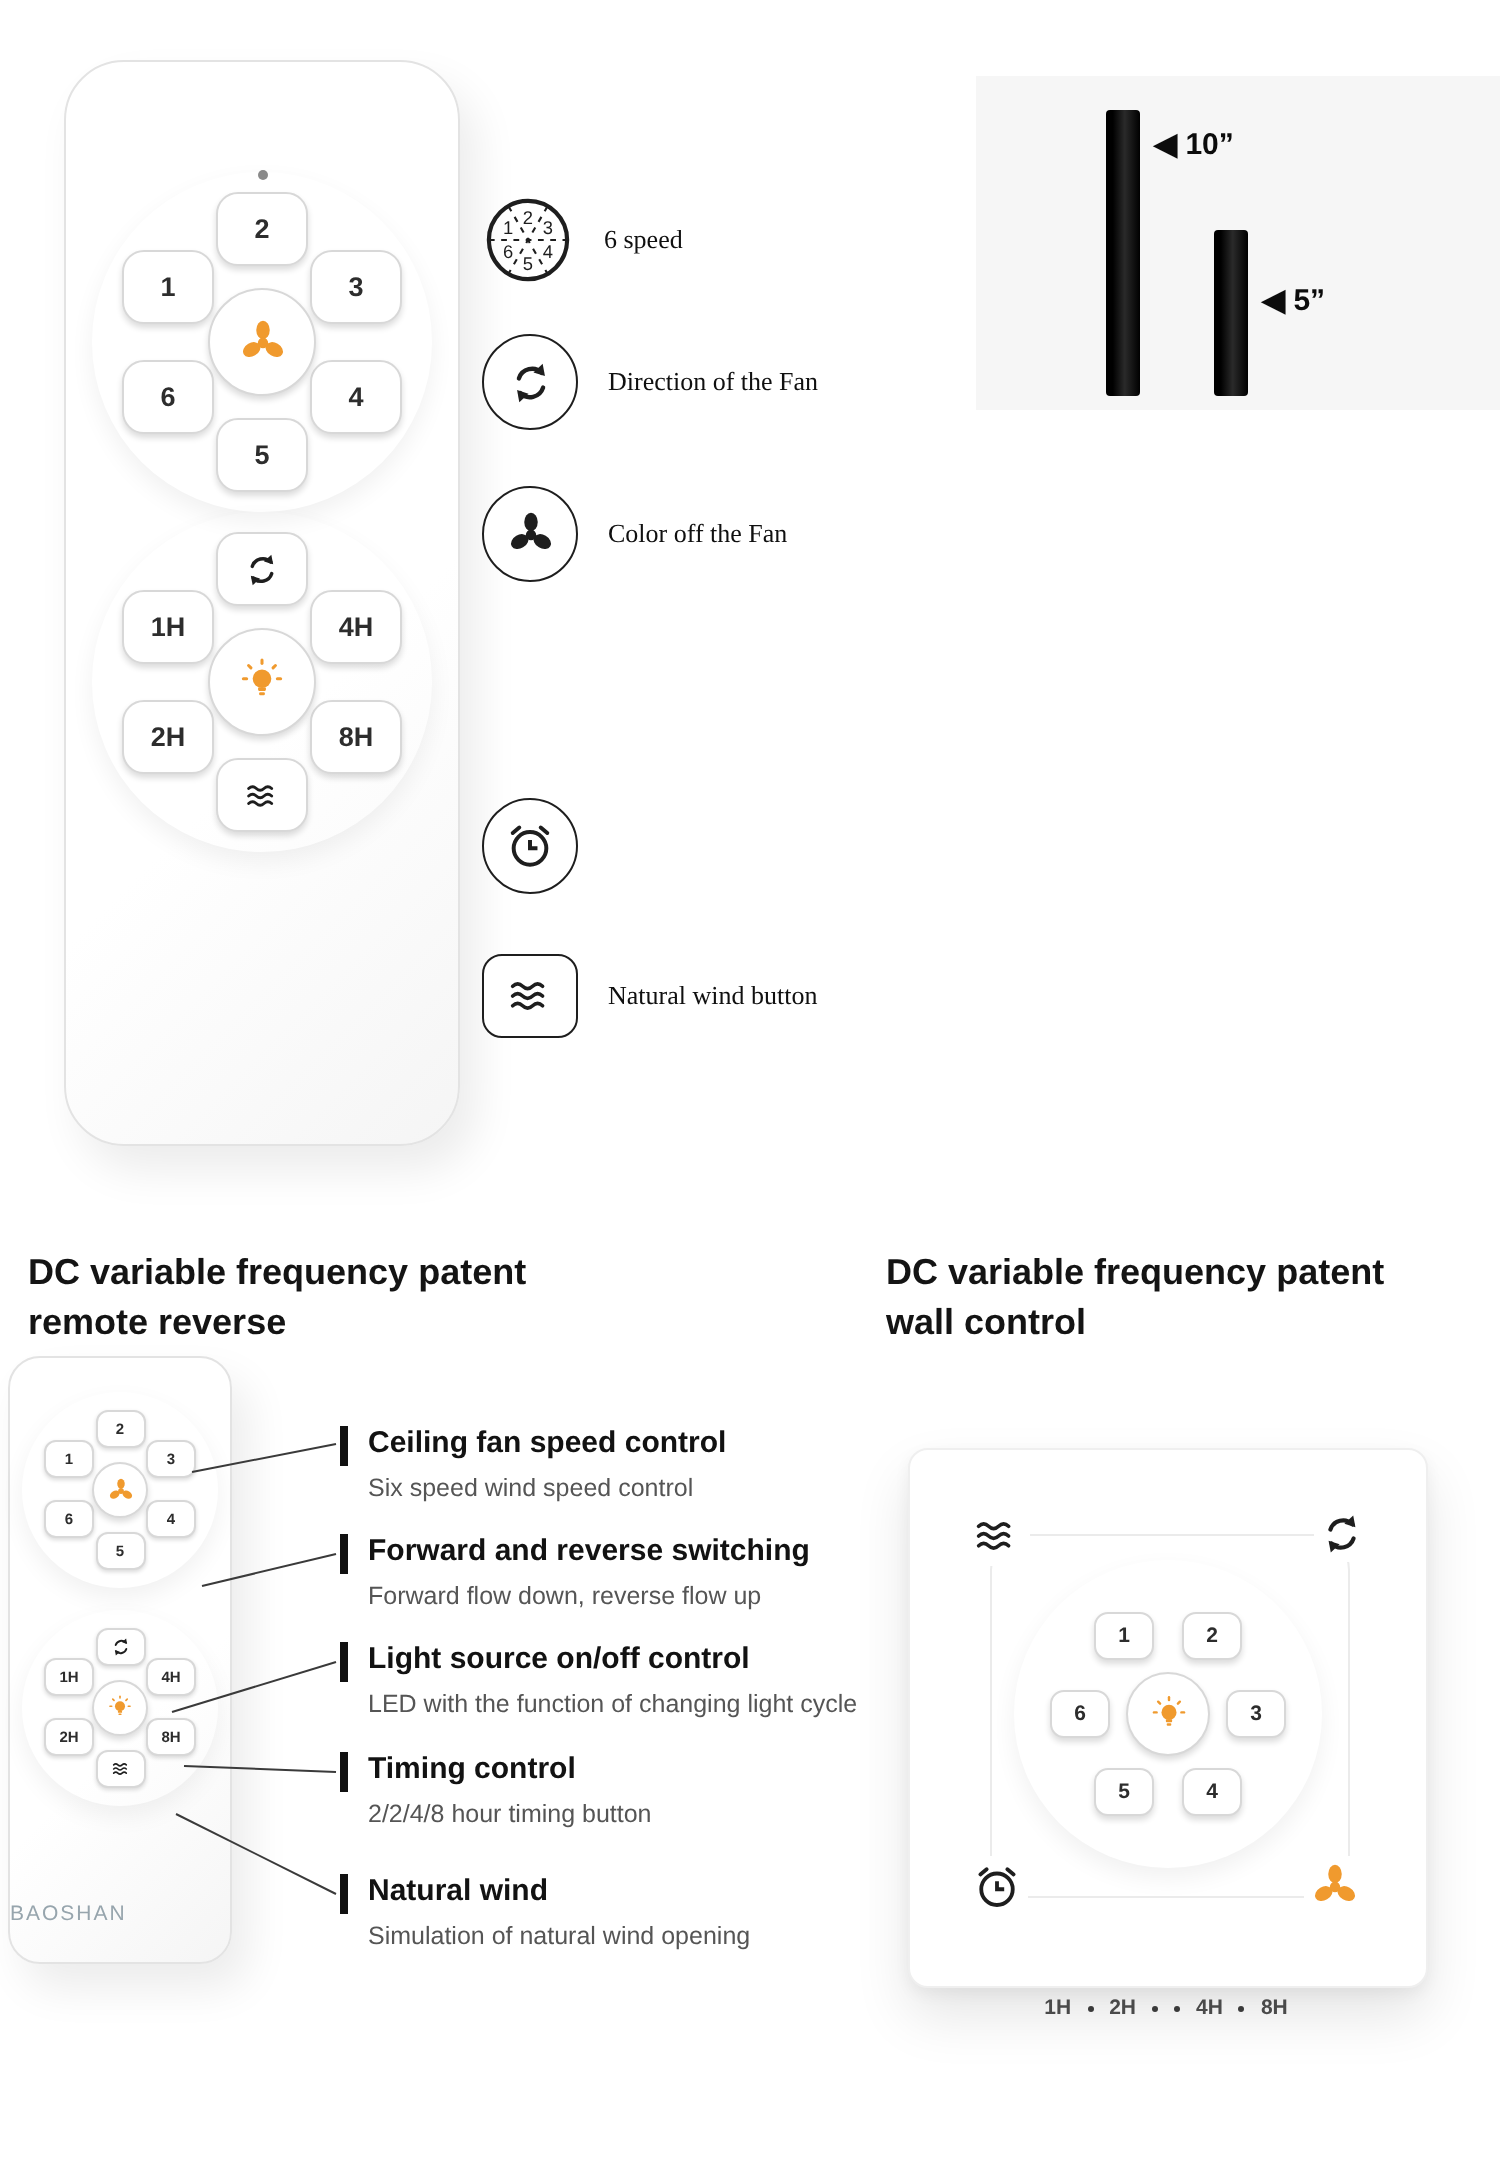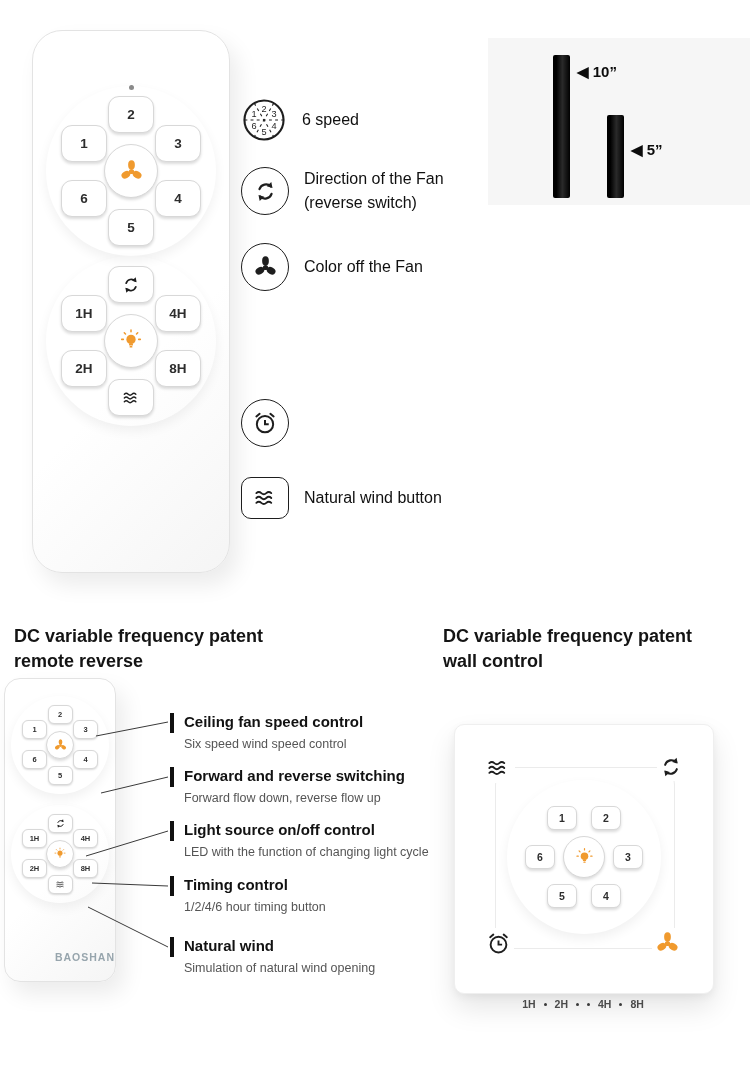--- a/index.html
+++ b/index.html
@@ -38,30 +38,30 @@
   .wall .btn{width:30px;height:24px;border-radius:7px;font-size:10.5px;}
   .wall .p-tl{left:33px;top:19px}.wall .p-tr{left:77px;top:19px}
   .wall .p-l{left:11px;top:58px}.wall .p-r{left:99px;top:58px}
   .wall .p-bl{left:33px;top:97px}.wall .p-br{left:77px;top:97px}
   .wall .btn-center{left:49px;top:49px;width:42px;height:42px;}
 
   .orange{color:#F09A2E;}
   .dark{color:#1e1e1e;}
   svg{display:block;}
 
-  .brand{position:absolute;left:0;bottom:18px;width:100%;text-align:right;
-         font-size:10.5px;font-weight:700;letter-spacing:1px;color:#97a5ad;}
+  .brand{position:absolute;left:0;bottom:18px;width:100%;text-align:left;
+         font-size:10.5px;font-weight:400;letter-spacing:1px;color:#97a5ad;}
 
   
   .legend-item{position:absolute;left:241px;display:flex;align-items:center;gap:15px;}
   .li-1{top:97px}.li-2{top:167px}.li-3{top:243px}.li-4{top:320px}.li-5{top:399px}.li-6{top:477px}
   .legend-ic{width:46px;height:46px;border:1.7px solid #1e1e1e;border-radius:50%;
              display:flex;align-items:center;justify-content:center;flex:none;background:#fff;}
   .legend-ic.square{width:46px;height:40px;border-radius:10px;}
-  .legend-text{font-size:16px;color:#101010;line-height:1.5;}
+  .legend-text{font-size:13px;color:#101010;line-height:1.5;font-family:Liberation Serif, serif;}
 
   
   .rod-box{position:absolute;left:488px;top:38px;width:272px;height:167px;background:#f6f6f6;}
   .rod{position:absolute;background:linear-gradient(90deg,#000 20%,#2a2a2a 55%,#000);border-radius:2px;}
   .rod-long{left:65px;top:17px;width:17px;height:143px;}
   .rod-short{left:119px;top:77px;width:17px;height:83px;}
   .rod-label{position:absolute;font-size:15px;font-weight:700;color:#0c0c0c;white-space:nowrap;}
   .rl-10{left:89px;top:25px}.rl-5{left:143px;top:103px}
 
   
@@ -214,21 +214,20 @@
   </div>
 
   <div class="legend-item li-2">
     <span class="legend-ic">
       <svg class="dark" width="25" height="25" viewBox="0 0 24 24">
           <use href="#i-reverse"></use>
         </svg>
     </span>
     <div class="legend-text">
       <div>Direction of the Fan</div>
-      <div>(reverse switch)</div>
     </div>
   </div>
 
   <div class="legend-item li-3">
     <span class="legend-ic">
       <svg class="dark" width="27" height="27" viewBox="0 0 24 24">
           <use href="#i-fan"></use>
         </svg>
     </span>
     <div class="legend-text">
@@ -338,21 +337,21 @@
     <span class="f-bar"></span>
     <div>
       <div class="f-title">Light source on/off control</div>
       <div class="f-desc">LED with the function of changing light cycle</div>
     </div>
   </div>
   <div class="feature f-4">
     <span class="f-bar"></span>
     <div>
       <div class="f-title">Timing control</div>
-      <div class="f-desc">1/2/4/6 hour timing button</div>
+      <div class="f-desc">2/2/4/8 hour timing button</div>
     </div>
   </div>
   <div class="feature f-5">
     <span class="f-bar"></span>
     <div>
       <div class="f-title">Natural wind</div>
       <div class="f-desc">Simulation of natural wind opening</div>
     </div>
   </div>
 

